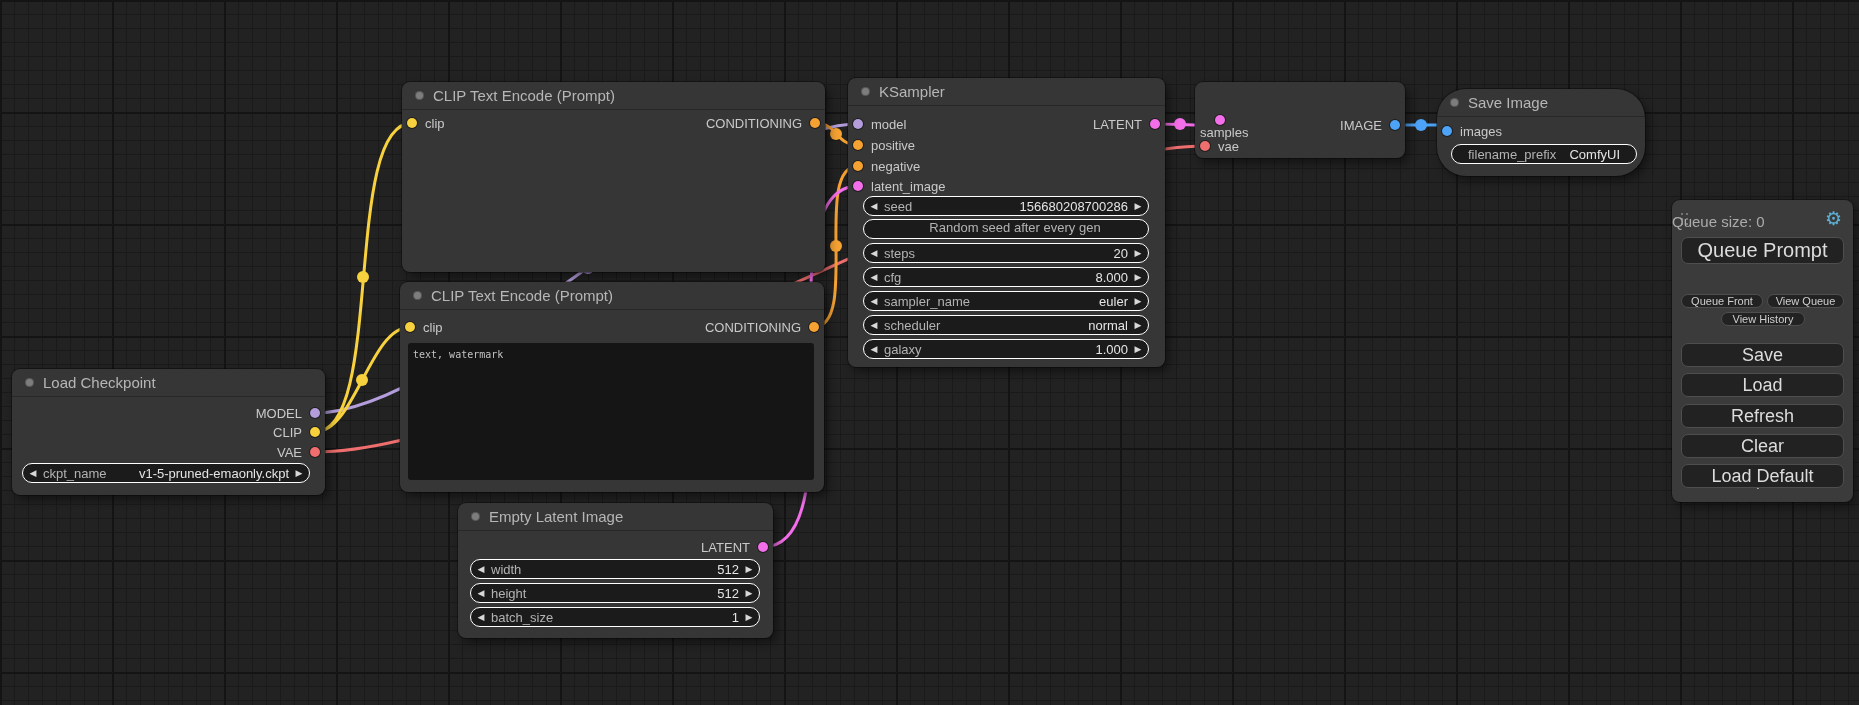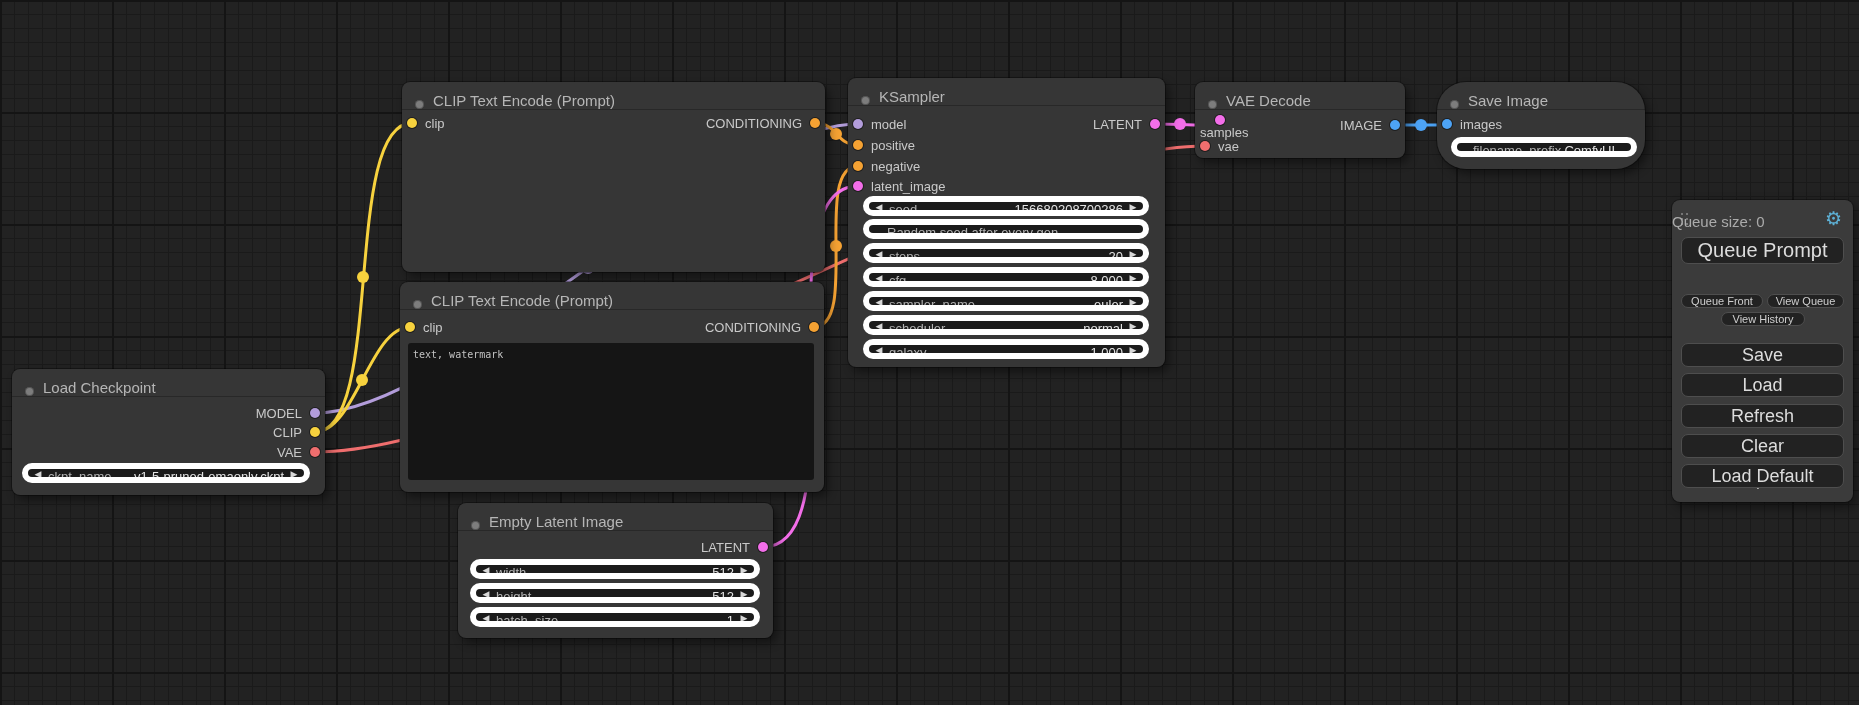--- a/index.html
+++ b/index.html
@@ -17,35 +17,35 @@
   }
   #wires { position:absolute; left:0; top:0; z-index:1; }
   #wires path { fill:none; stroke-width:3; stroke-linecap:round; }
 
   .node {
     position:absolute; z-index:2;
     background:#363636;
     border-radius:8px;
     box-shadow:0 0 0 1px rgba(0,0,0,.35), 4px 5px 10px rgba(0,0,0,.45);
   }
-  .node-header { height:28px; display:flex; align-items:flex-end; padding:0 10px; border-bottom:1px solid rgba(0,0,0,.25); }
+  .node-header { height:28px; display:flex; align-items:center; padding:0 10px; border-bottom:1px solid rgba(0,0,0,.25); }
   .title-dot { width:9px; height:9px; border-radius:50%; background:#7d7d7d; margin:0 9px 0 3px; flex:none; box-shadow:inset 0 0 0 1px rgba(0,0,0,.3); }
   .node-title { color:#b6b6b6; font-size:15px; white-space:nowrap; }
 
   .port { position:absolute; height:20px; display:flex; align-items:center; color:#c9c9c9; font-size:13px; white-space:nowrap; }
   .port.in  { left:5px; }
   .port.out { right:5px; }
   .port-dot { width:10px; height:10px; border-radius:50%; flex:none; box-shadow:0 0 0 1px rgba(0,0,0,.45); }
   .port.in .port-dot  { margin-right:8px; }
   .port.out .port-dot { margin-left:8px; order:2; }
 
   .widget {
     position:absolute; height:20px;
-    background:#1b1b1b; border:6px solid #ffffff; border-radius:10px;
-    display:flex; 
+    background:#1b1b1b; border:1px solid #ffffff; border-radius:10px;
+    display:flex; align-items:center;
     font-size:13px; color:#b3b3b3; overflow:hidden; white-space:nowrap;
   }
   .widget .arrow { color:#d8d8d8; font-size:9px; width:20px; text-align:center; flex:none; cursor:pointer; }
   .widget .w-label { color:#b3b3b3; }
   .widget .w-value { margin-left:auto; color:#e4e4e4; }
   .widget.toggle { padding-left:18px;flex-direction:column; }
   .widget.toggle .knob { width:16px; height:16px; border-radius:50%; margin:0 2px 0 6px; flex:none; box-shadow:inset 0 0 0 1px rgba(0,0,0,.35); }
   .widget.plain { padding:0 16px; }
 
   .prompt-box {
@@ -223,39 +223,35 @@
   </div>
   <div class="widget" style="left:15px; top:261px; width:286px;">
     <span class="arrow">◀</span>
     <span class="w-label">galaxy</span>
     <span class="w-value">1.000</span>
     <span class="arrow">▶</span>
   </div>
 </div>
 
 <div class="node" style="left:1195px; top:82px; width:210px; height:76px;">
-  <div class="node-header">
-    <span class="title-dot"></span>
-    <span class="node-title">VAE Decode</span>
-  </div>
   <div class="port in" style="top:33px;flex-direction:column;">
     <span class="port-dot" style="background: rgb(243, 110, 233);"></span>
     <span>samples</span>
   </div>
   <div class="port in" style="top:54px;">
     <span class="port-dot" style="background: rgb(239, 110, 110);"></span>
     <span>vae</span>
   </div>
   <div class="port out" style="top:33px;">
     <span>IMAGE</span>
     <span class="port-dot" style="background: rgb(77, 163, 245);"></span>
   </div>
 </div>
 
-<div class="node" style="left:1437px; top:82px; width:208px; height:87px;border-radius:29px;">
+<div class="node" style="left:1437px; top:89px; width:208px; height:87px;border-radius:29px;">
   <div class="node-header">
     <span class="title-dot"></span>
     <span class="node-title">Save Image</span>
   </div>
   <div class="port in" style="top:32px;">
     <span class="port-dot" style="background: rgb(77, 163, 245);"></span>
     <span>images</span>
   </div>
   <div class="widget plain" style="left:14px; top:55px; width:186px;">
     <span class="w-label">filename_prefix</span>

